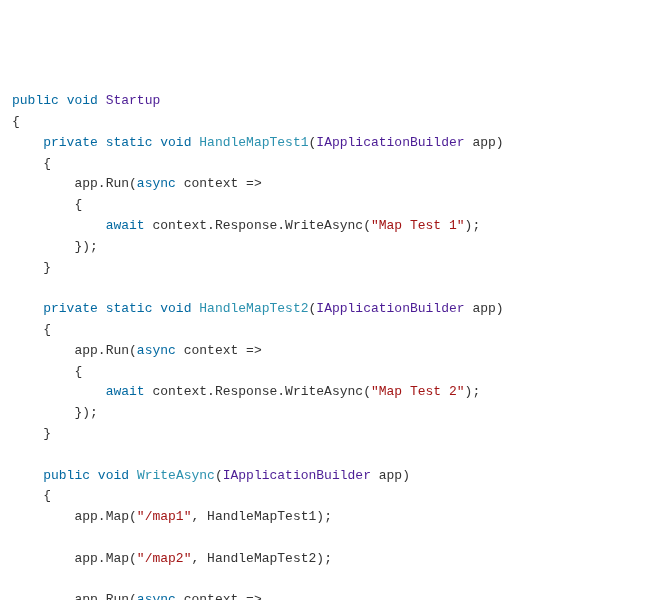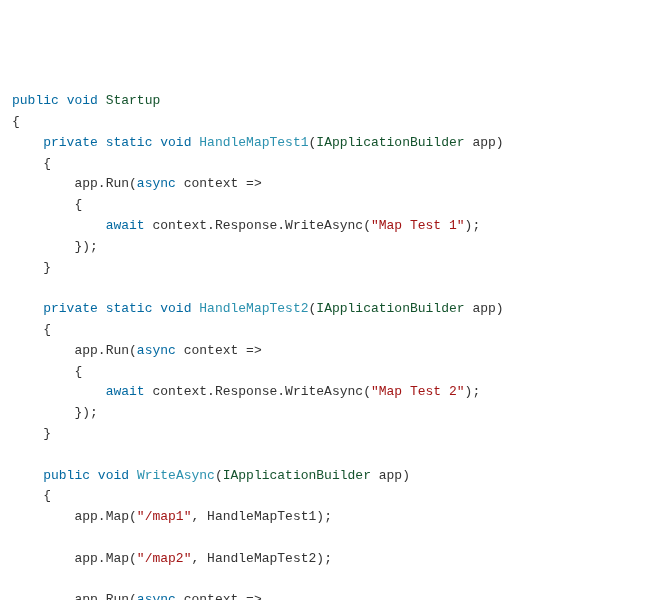--- a/index.html
+++ b/index.html
@@ -10,21 +10,21 @@
     body {
       font-family: Consolas, 'Courier New', monospace;
       font-size: 13px;
       line-height: 1.6;
       color: #333;
       background: #fff;
       padding: 8px 12px;
       white-space: pre;
     }
     .kw { color: #0369a1; }
-    .type { color: #14532d; }
+    .type { color: #4c1d95; }
     .method { color: #2b91af; }
     .str { color: #a31515; }
     .code-container {
       display: block;
     }
   </style>
 </head>
 <body>
 
 

